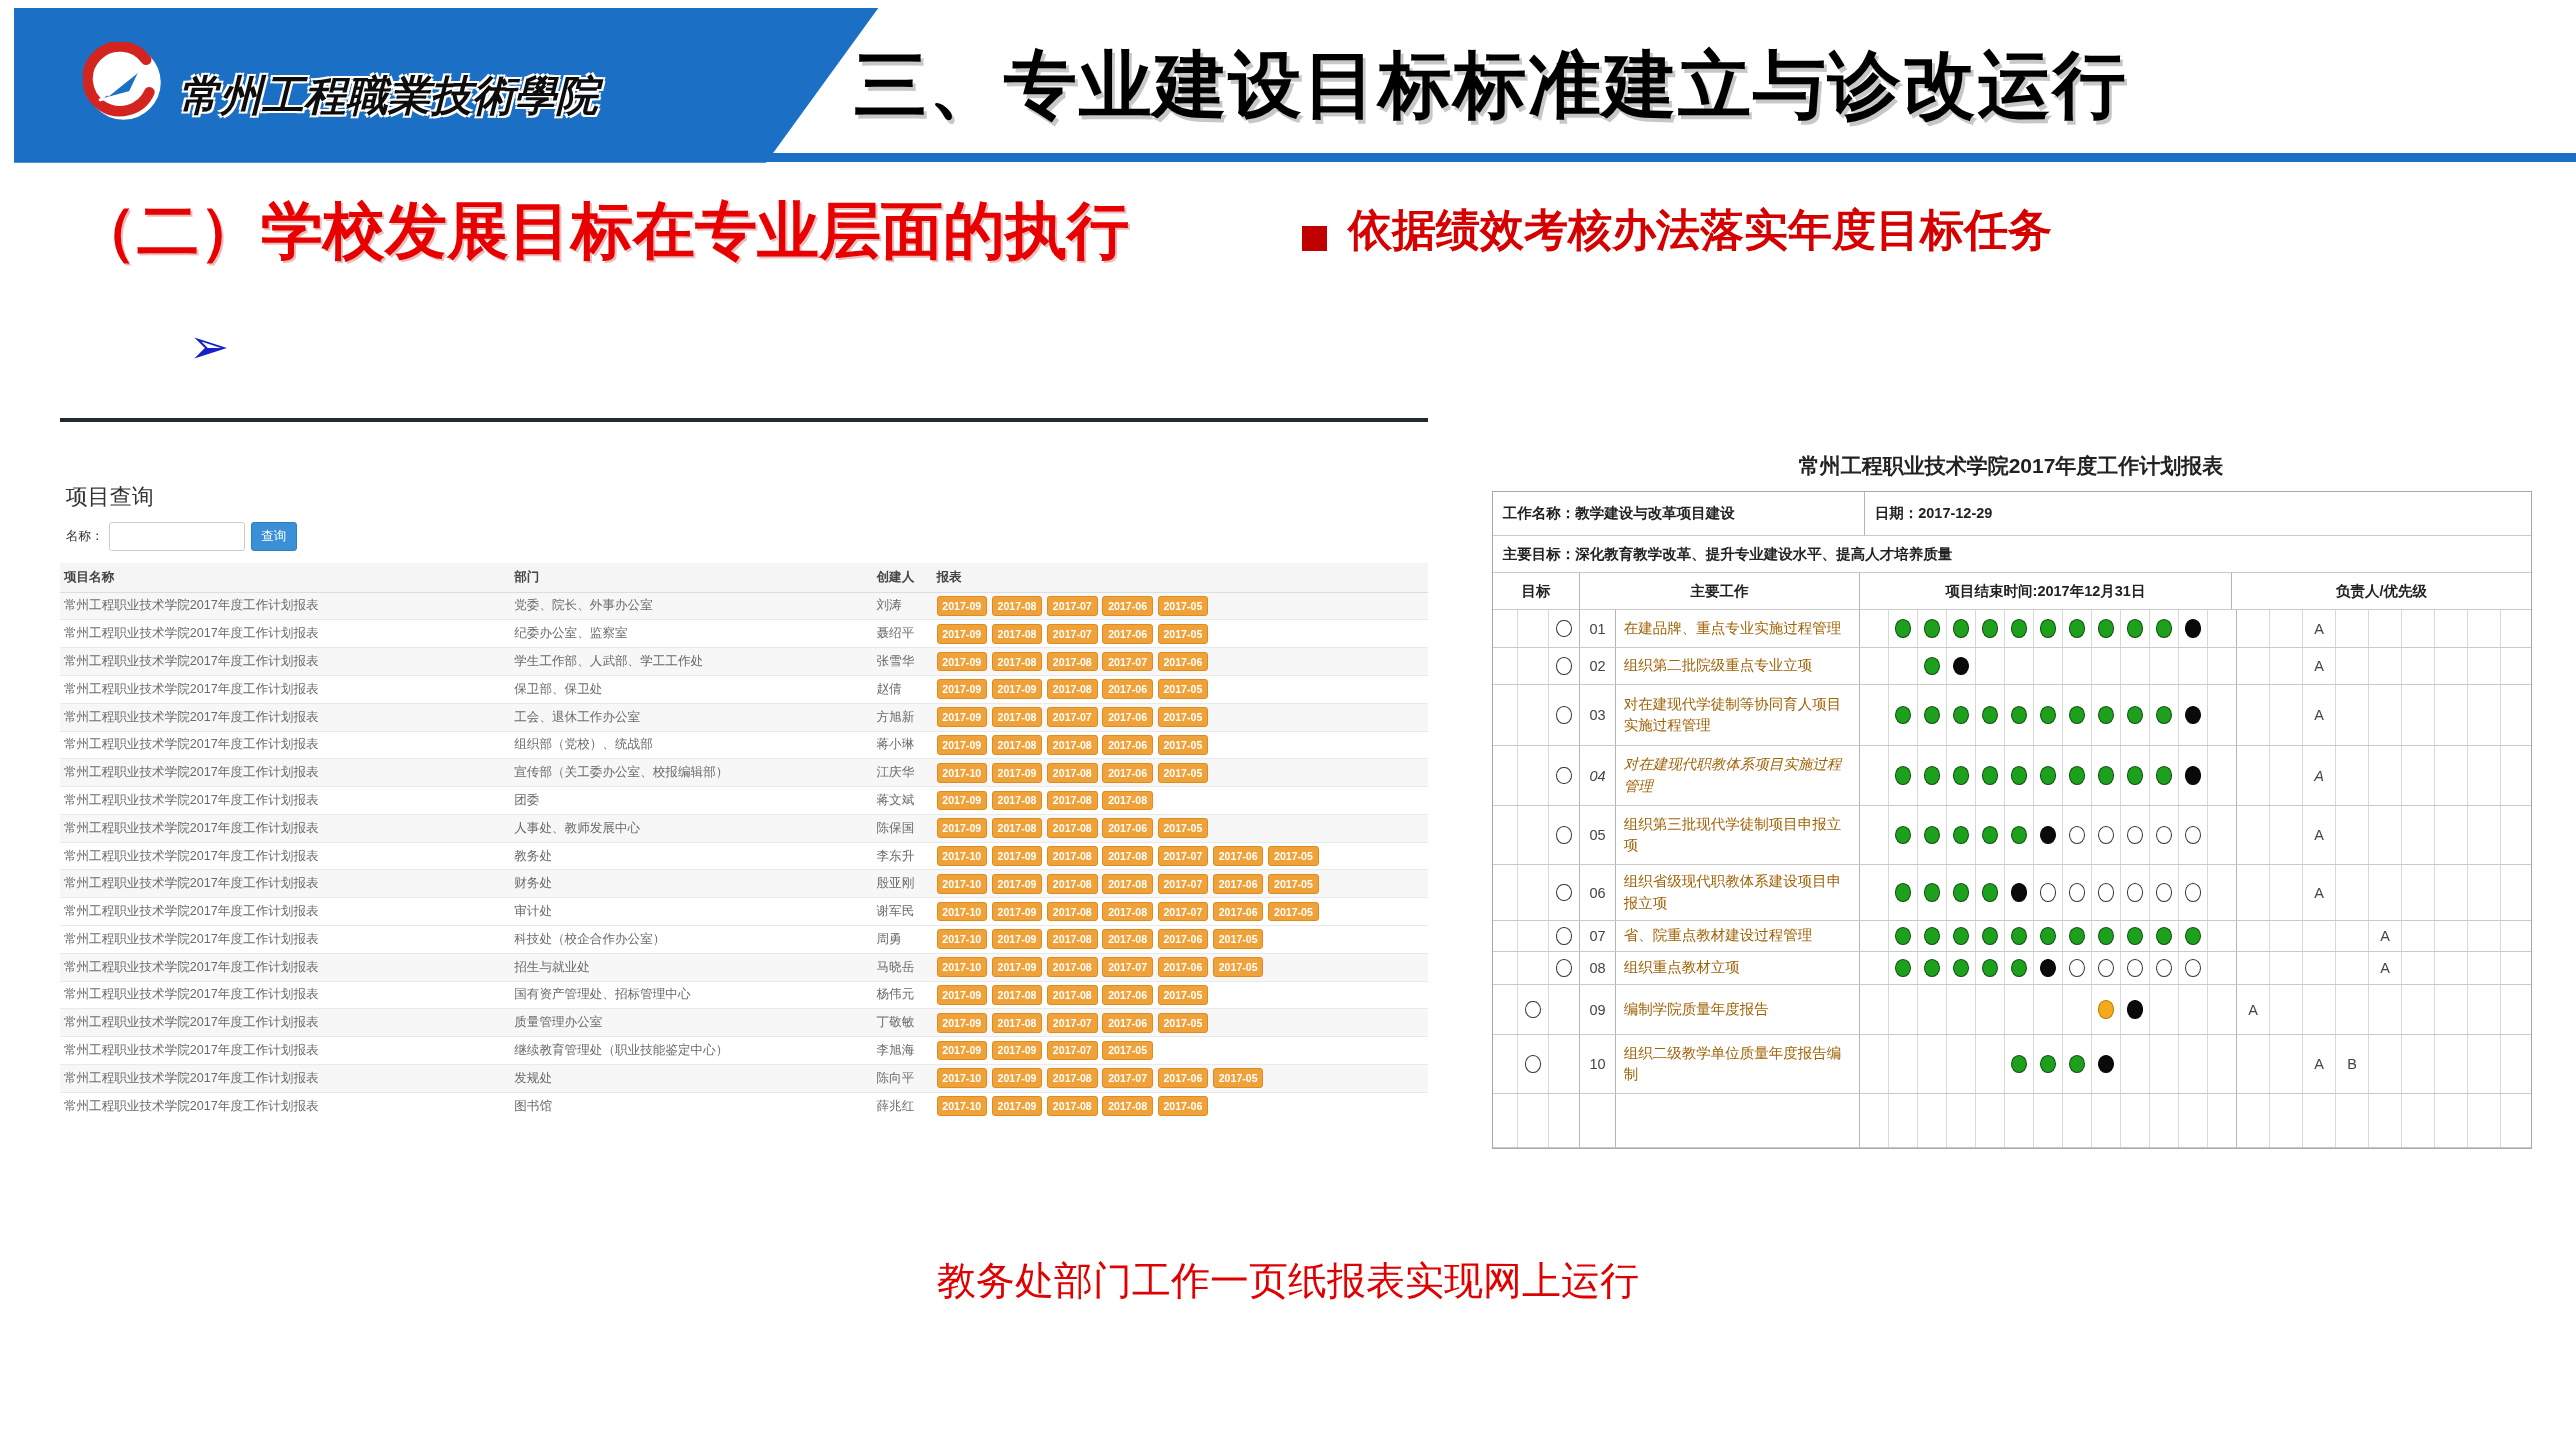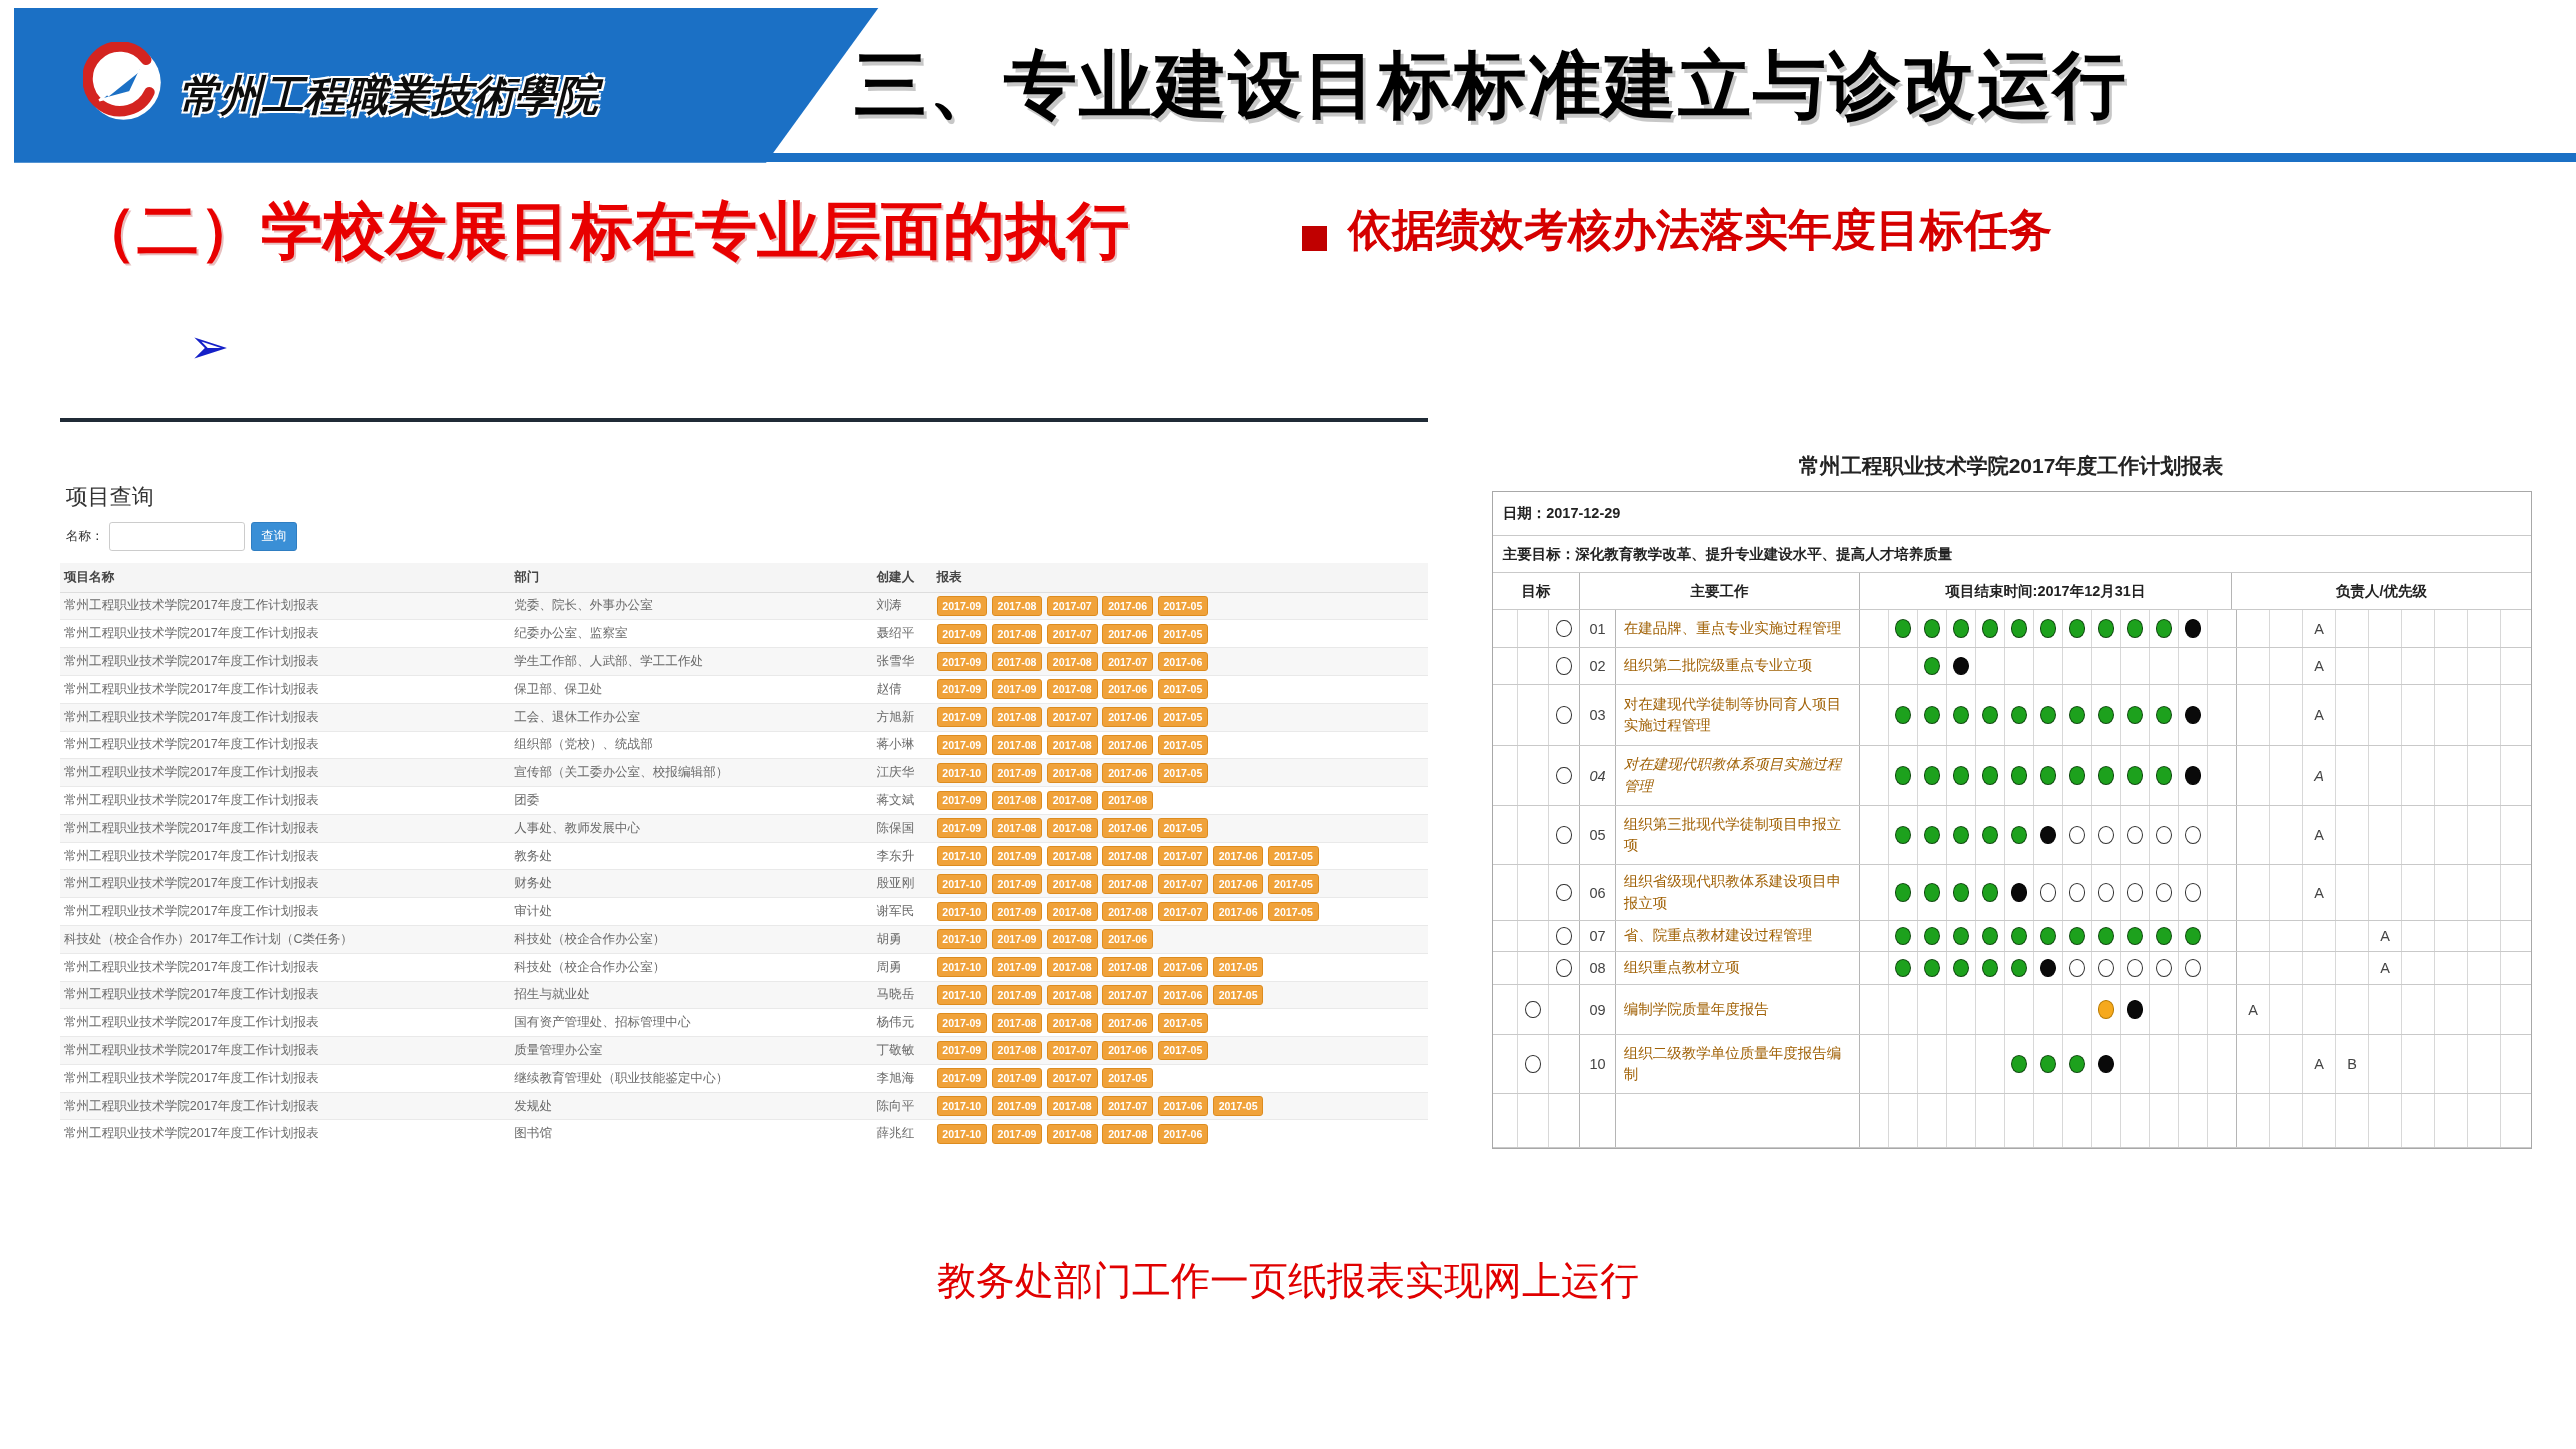--- a/index.html
+++ b/index.html
@@ -182,26 +182,20 @@
           <td>财务处</td>
           <td>殷亚刚</td>
           <td><span class="badge">2017-10</span><span class="badge">2017-09</span><span class="badge">2017-08</span><span class="badge">2017-08</span><span class="badge">2017-07</span><span class="badge">2017-06</span><span class="badge">2017-05</span></td>
         </tr>
         <tr>
           <td>常州工程职业技术学院2017年度工作计划报表</td>
           <td>审计处</td>
           <td>谢军民</td>
           <td><span class="badge">2017-10</span><span class="badge">2017-09</span><span class="badge">2017-08</span><span class="badge">2017-08</span><span class="badge">2017-07</span><span class="badge">2017-06</span><span class="badge">2017-05</span></td>
         </tr>
-        <tr class="striped">
-          <td>科技处（校企合作办）2017年工作计划（C类任务）</td>
-          <td>科技处（校企合作办公室）</td>
-          <td>胡勇</td>
-          <td><span class="badge">2017-10</span><span class="badge">2017-09</span><span class="badge">2017-08</span><span class="badge">2017-06</span></td>
-        </tr>
         <tr>
           <td>常州工程职业技术学院2017年度工作计划报表</td>
           <td>科技处（校企合作办公室）</td>
           <td>周勇</td>
           <td><span class="badge">2017-10</span><span class="badge">2017-09</span><span class="badge">2017-08</span><span class="badge">2017-08</span><span class="badge">2017-06</span><span class="badge">2017-05</span></td>
         </tr>
         <tr class="striped">
           <td>常州工程职业技术学院2017年度工作计划报表</td>
           <td>招生与就业处</td>
           <td>马晓岳</td>
@@ -238,20 +232,21 @@
           <td><span class="badge">2017-10</span><span class="badge">2017-09</span><span class="badge">2017-08</span><span class="badge">2017-08</span><span class="badge">2017-06</span></td>
         </tr>
       </tbody>
   </table>
 </div>
 
 <div class="report">
   <div class="report-title">常州工程职业技术学院2017年度工作计划报表</div>
   <div class="rgrid">
     <div class="rrow" style="height:44px">
+      <div class="rcell struct rinfo" style="width:372px">工作名称：教学建设与改革项目建设</div>
       <div class="rcell rinfo" style="width:299px;border-right:none">日期：2017-12-29</div>
     </div>
     <div class="rrow" style="height:37px">
       <div class="rcell rinfo" style="width:1038px;border-right:none">主要目标：深化教育教学改革、提升专业建设水平、提高人才培养质量</div>
     </div>
     <div class="rrow" style="height:37px">
       <div class="rcell struct rhdr" style="width:87px">目标</div>
       <div class="rcell struct rhdr" style="width:280px">主要工作</div>
       <div class="rcell struct rhdr" style="width:372px">项目结束时间:2017年12月31日</div>
       <div class="rcell rhdr" style="width:299px;border-right:none">负责人/优先级</div>

